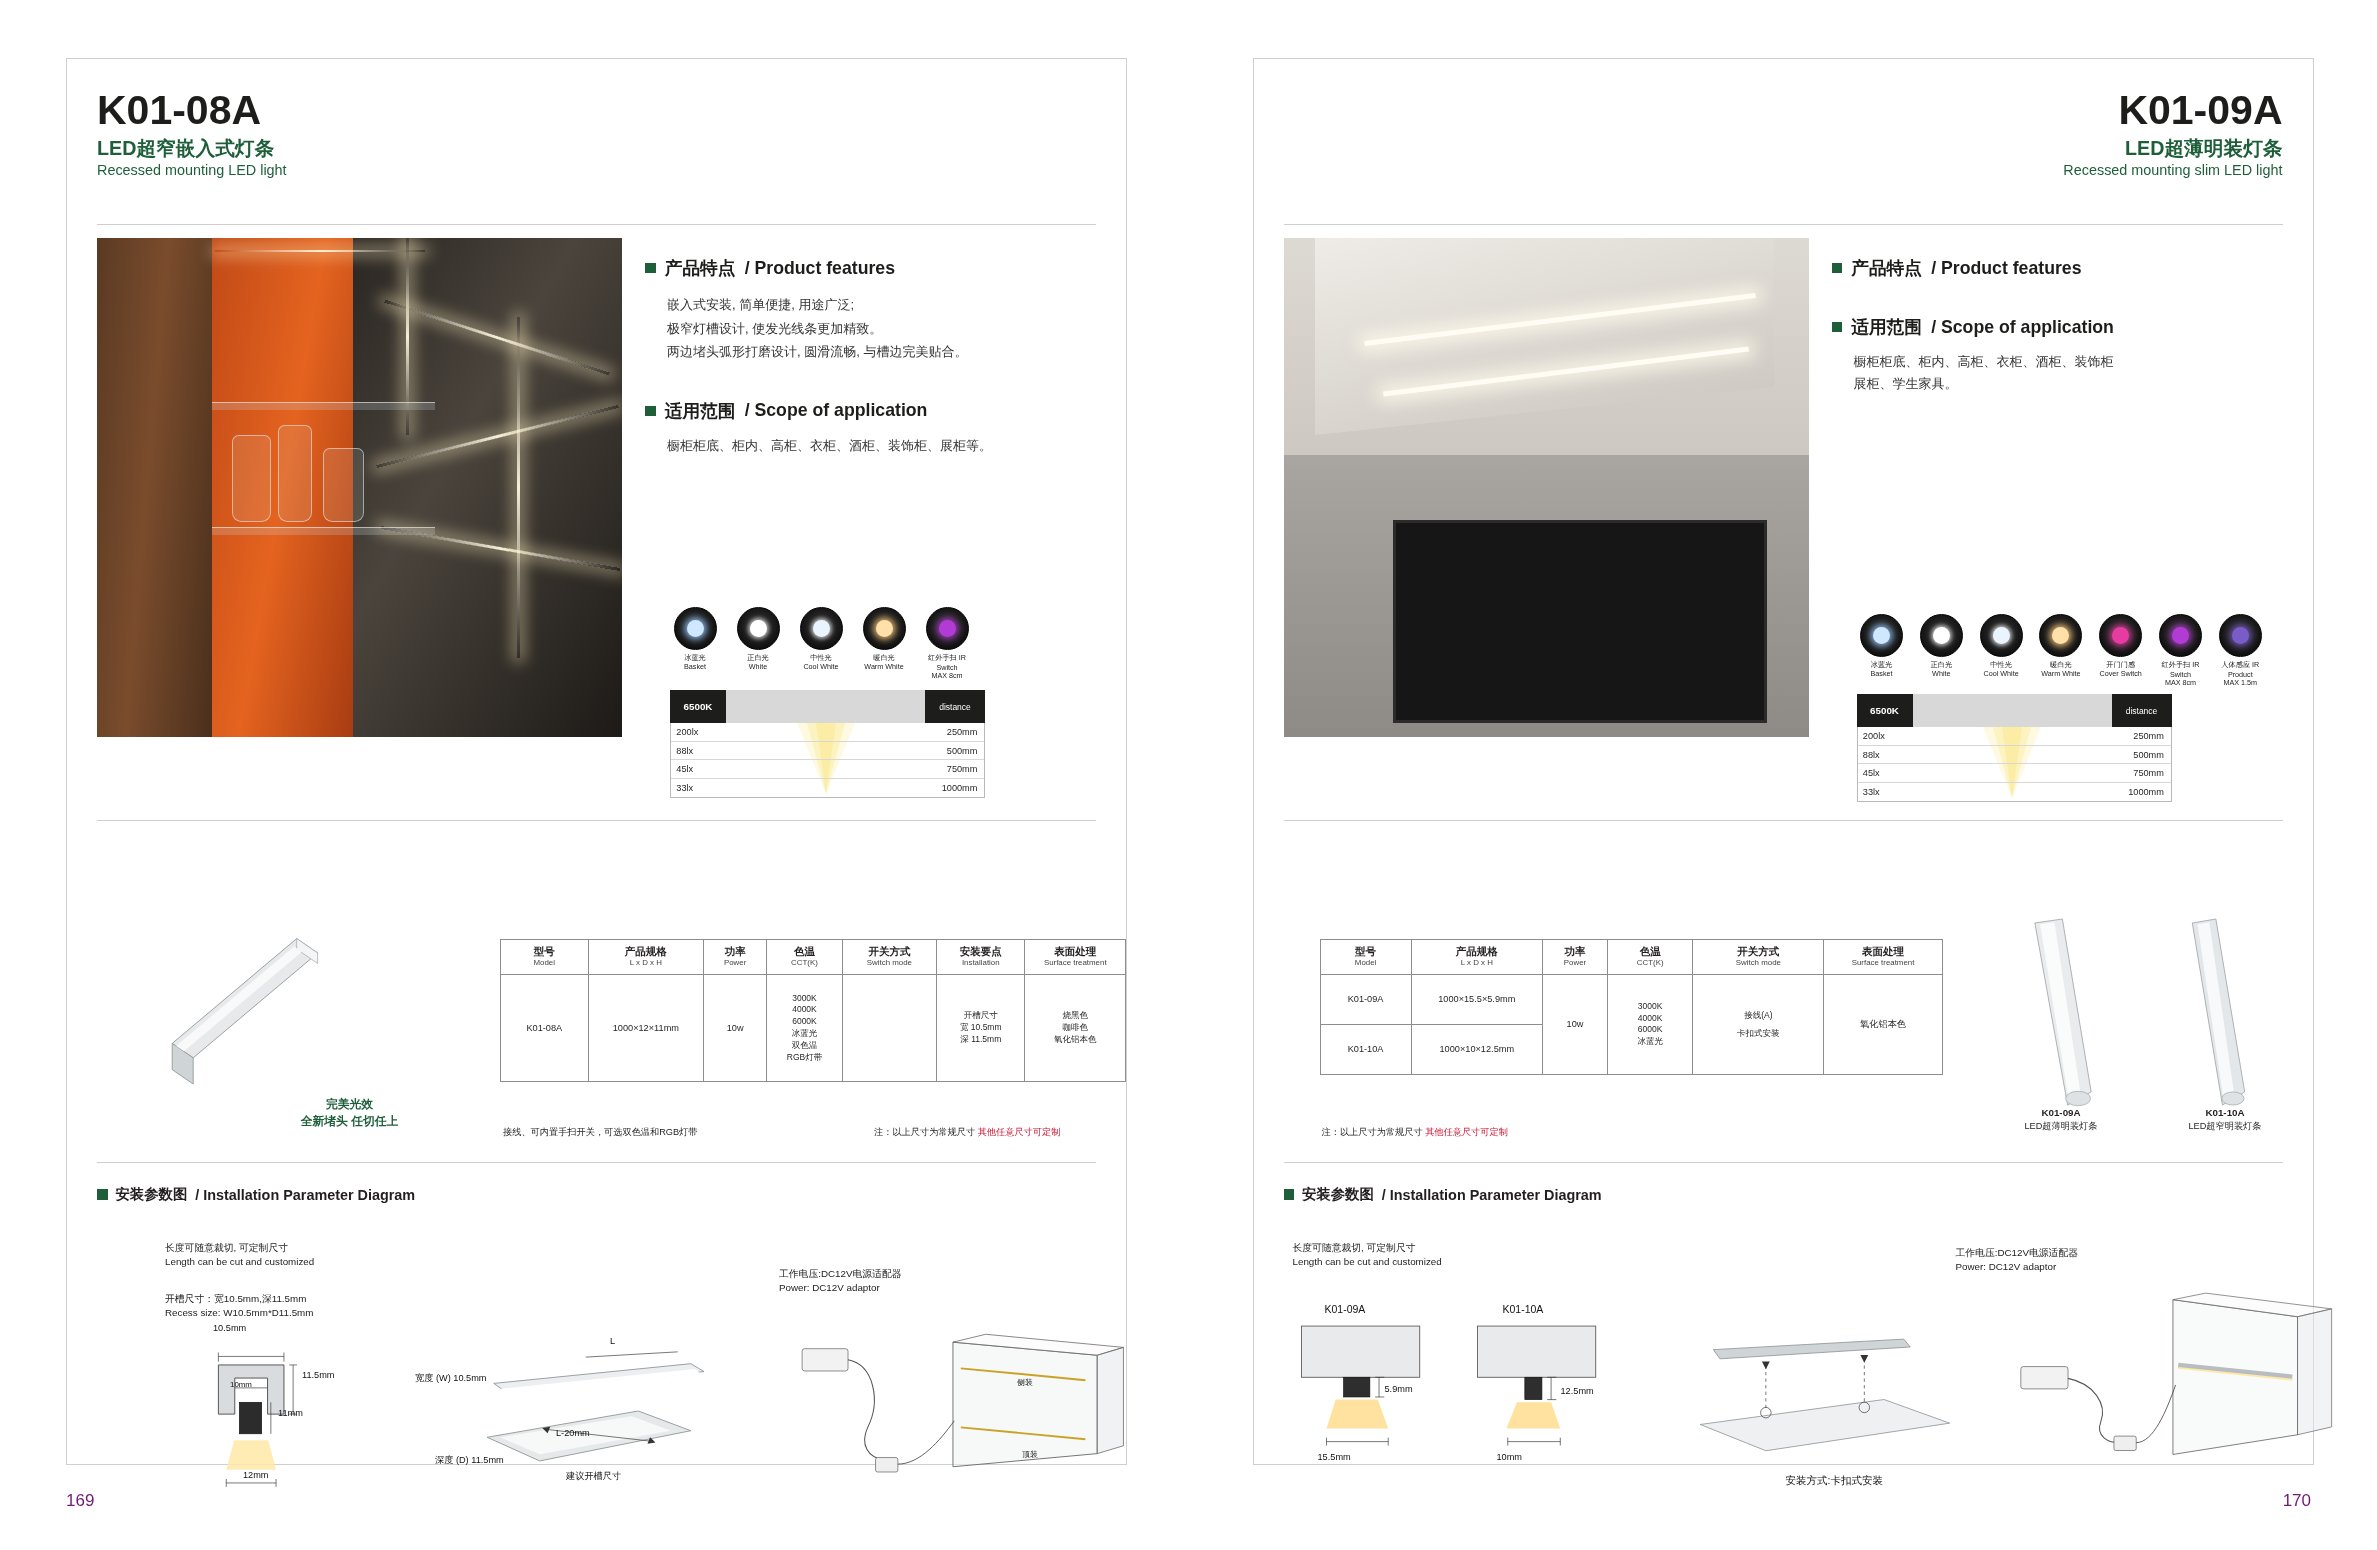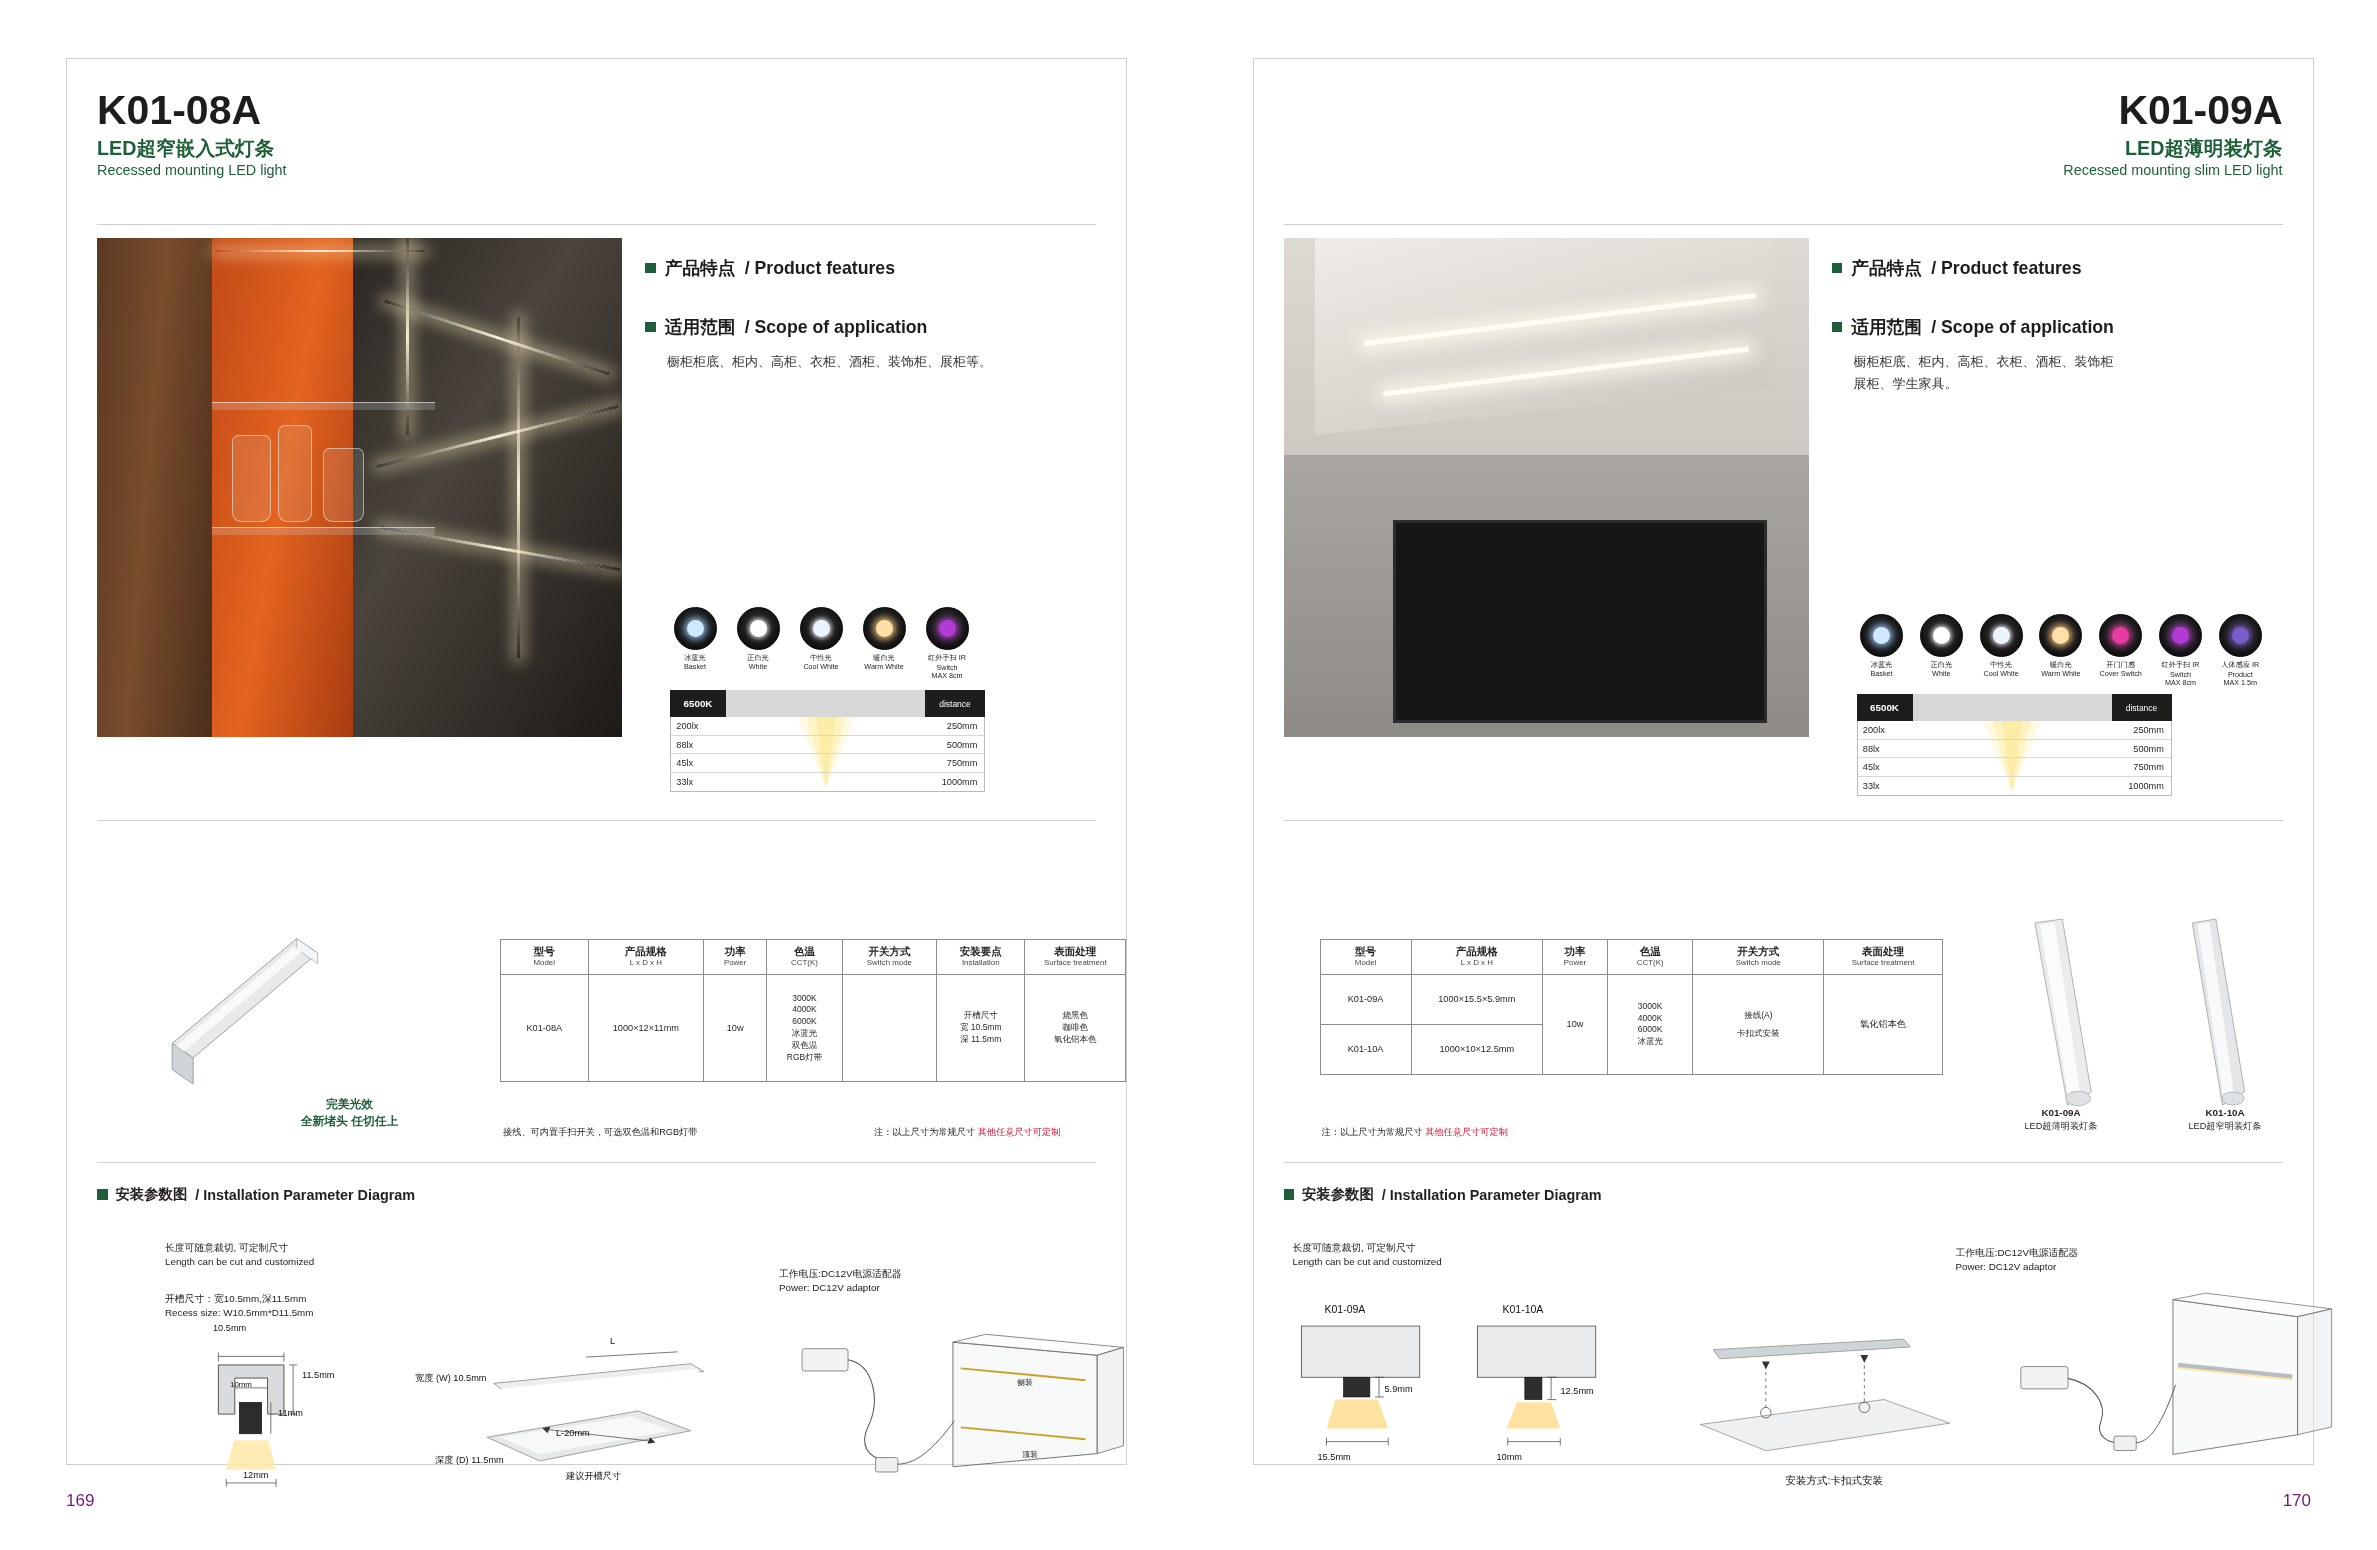--- a/index.html
+++ b/index.html
@@ -63,21 +63,21 @@
   .ico .disc.cool .core{background:#eaf4ff;}
   .ico .disc.warm .core{background:#ffe0a8;box-shadow:0 0 5.9px 2.6px rgba(255,200,120,.8);}
   .ico .disc.cover .core{background:#e63ba0;box-shadow:0 0 5.9px 2.6px rgba(230,60,160,.75);}
   .ico .disc.ir .core{background:#b23bd6;box-shadow:0 0 5.9px 2.6px rgba(180,60,210,.75);}
   .ico .disc.human .core{background:#7a5cc8;box-shadow:0 0 5.9px 2.6px rgba(120,90,200,.75);}
   .ico .cn{font-size:7.2px;color:#222;margin-top:3.3px;line-height:9.2px;}
   .ico .en{font-size:7.2px;color:#222;line-height:8.5px;}
 
   
   .lux{position:absolute;left:603px;top:631px;width:315px;}
-  .lux-head{display:flex;height:27px;align-items:stretch;}
+  .lux-head{display:flex;height:33px;align-items:stretch;}
   .lux-head .k{width:56px;background:#1d1d1b;color:#fff;font-size:9.8px;font-weight:bold;display:flex;align-items:center;justify-content:center;}
   .lux-head .mid{flex:1;background:#d8d8d8;}
   .lux-head .d{width:60px;background:#1d1d1b;color:#fff;font-size:8.5px;display:flex;align-items:center;justify-content:center;}
   .lux-body{position:relative;border:0.7px solid #b9b9b9;border-top:none;background:#fff;}
   .lux-row{display:flex;height:17.7px;align-items:center;border-bottom:0.7px solid #d7d7d7;position:relative;z-index:2;}
   .lux-row:last-child{border-bottom:none;}
   .lux-row .lv{width:56px;font-size:9.2px;padding-left:5.3px;}
   .lux-row .sp{flex:1;}
   .lux-row .dm{width:60px;text-align:right;padding-right:6.6px;font-size:9.2px;}
   .cone{position:absolute;left:56px;top:0;width:197px;height:71px;z-index:1;overflow:hidden;}
@@ -139,20 +139,25 @@
         <div class="h-bottle" style="left:135px;top:197px;width:37px;height:85px;"></div>
         <div class="h-bottle" style="left:181px;top:187px;width:31.5px;height:95px;"></div>
         <div class="h-bottle" style="left:226px;top:210px;width:39px;height:72px;"></div>
       </div>
 
       <div class="feat">
         <div class="feat-row">
           <span class="sq"></span>
           <span class="feat-title">产品特点</span>
           <span class="feat-title">/ Product features</span>
+        </div>
+        <div class="feat-list">
+          <div>嵌入式安装, 简单便捷, 用途广泛;</div>
+          <div>极窄灯槽设计, 使发光线条更加精致。</div>
+          <div>两边堵头弧形打磨设计, 圆滑流畅, 与槽边完美贴合。</div>
         </div>
         <div class="feat-row feat2">
           <span class="sq"></span>
           <span class="feat-title">适用范围</span>
           <span class="feat-title">/ Scope of application</span>
         </div>
         <div class="scope-text">橱柜柜底、柜内、高柜、衣柜、酒柜、装饰柜、展柜等。</div>
       </div>
 
       <div class="icons">

